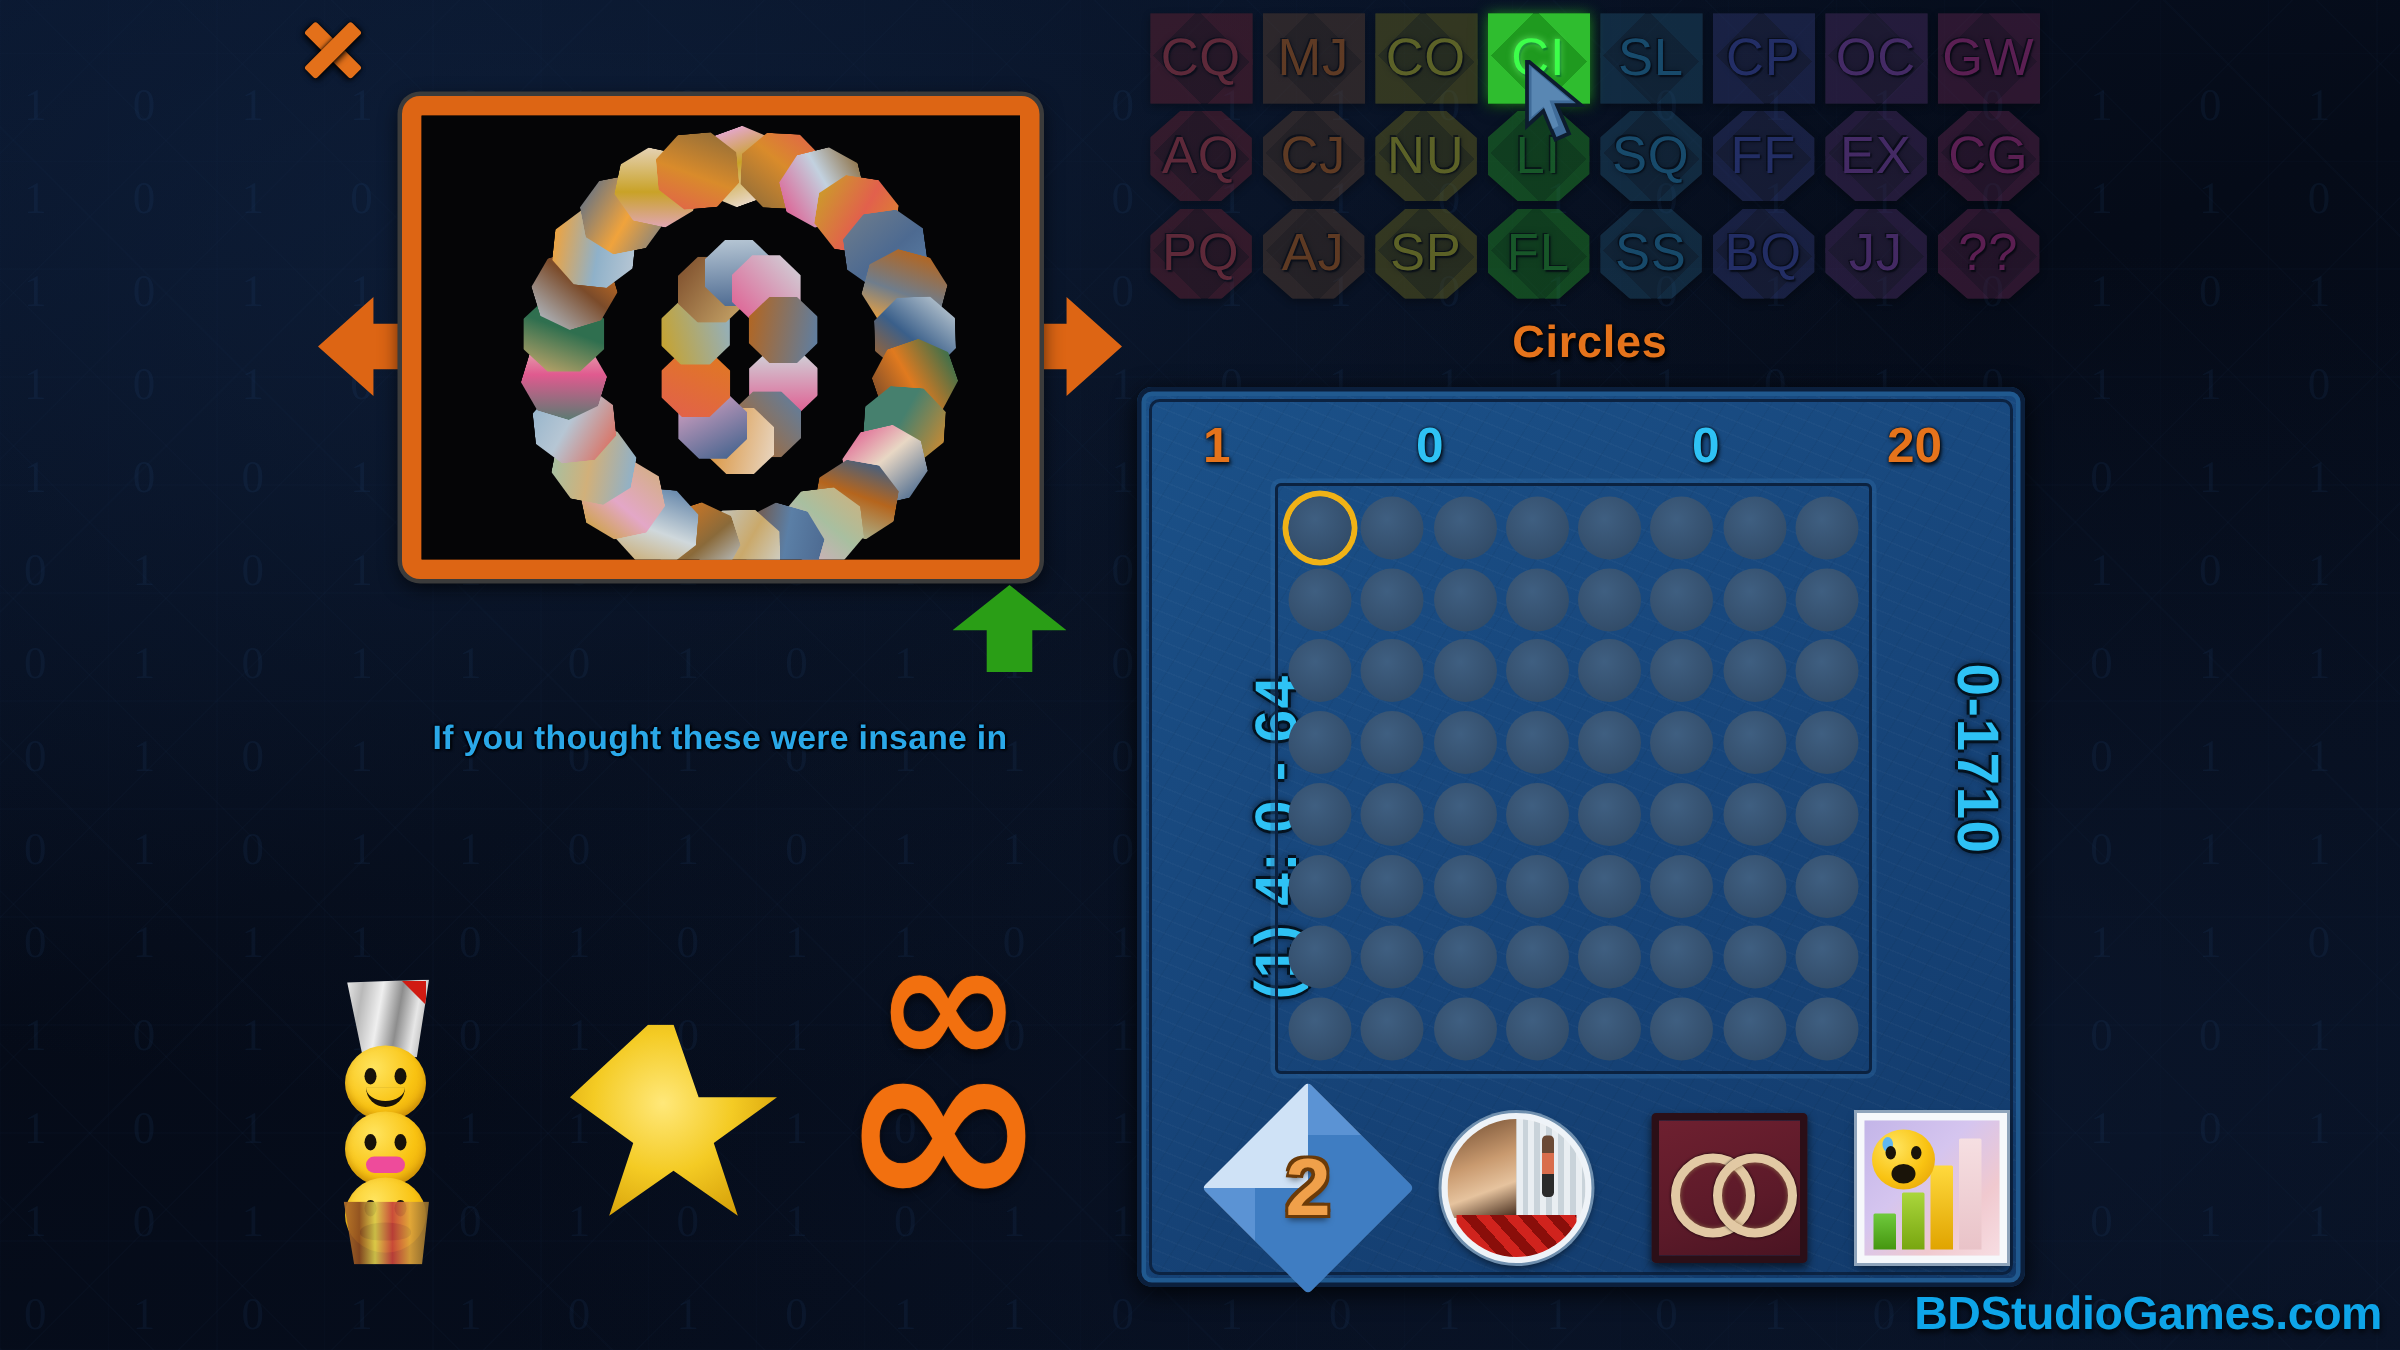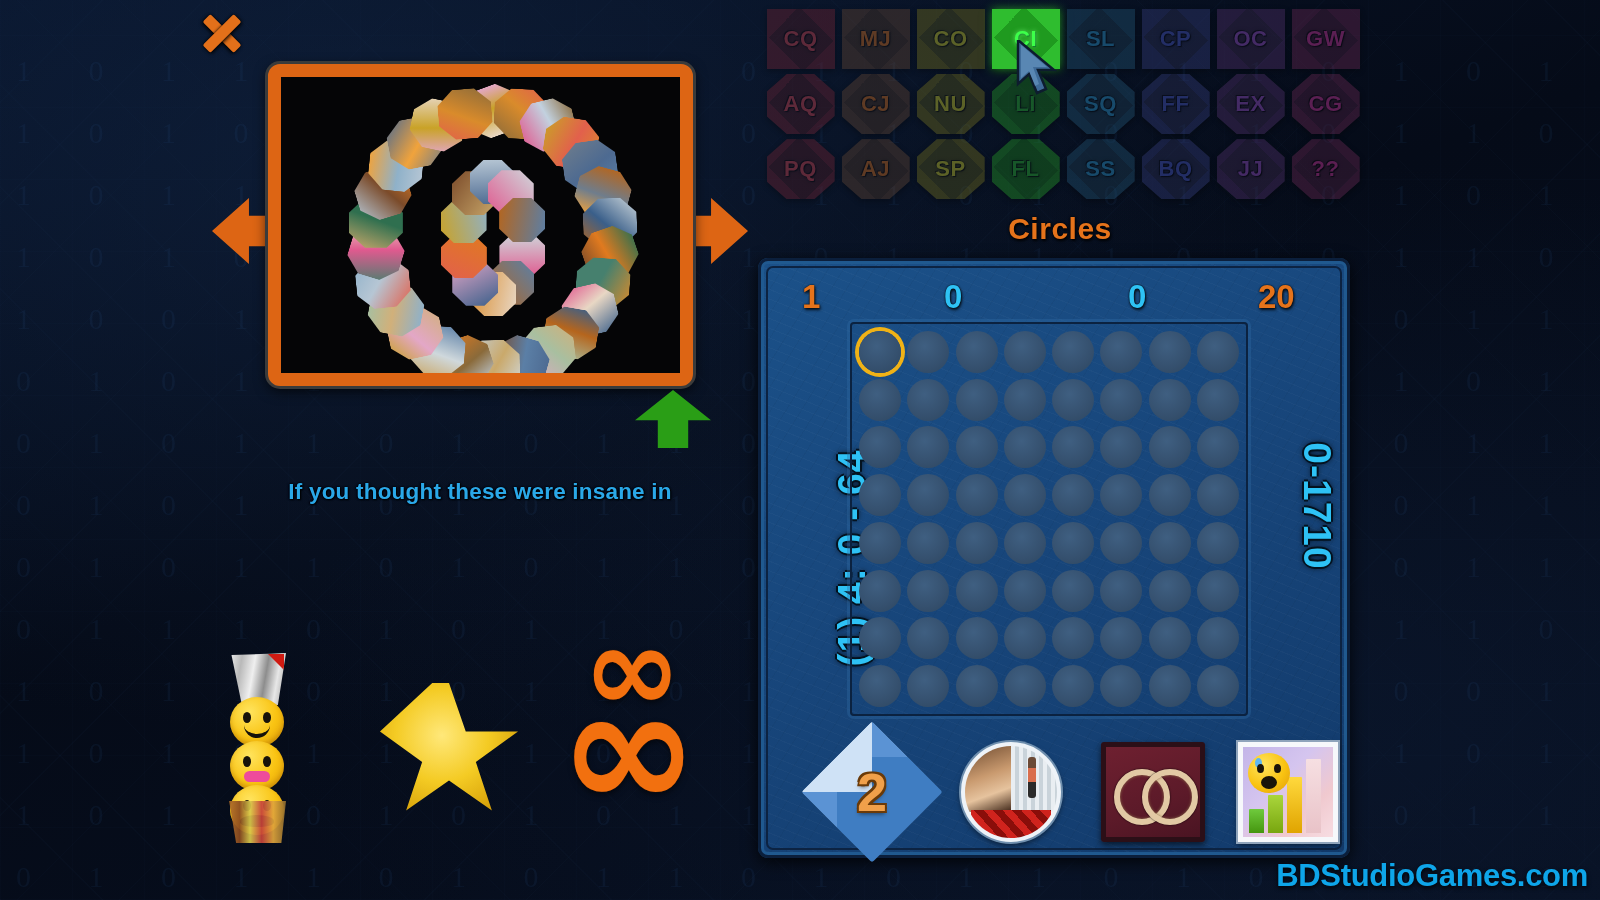--- a/index.html
+++ b/index.html
@@ -136,21 +136,21 @@
   .tile.oc .shape{
       clip-path:polygon(30% 0,70% 0,100% 30%,100% 70%,70% 100%,30% 100%,0 70%,0 30%);
       background:
         conic-gradient(from 45deg at 50% 0%,  var(--d) 0 90deg, transparent 90deg),
         conic-gradient(from 135deg at 100% 50%, var(--d) 0 90deg, transparent 90deg),
         conic-gradient(from 225deg at 50% 100%, var(--d) 0 90deg, transparent 90deg),
         conic-gradient(from 315deg at 0% 50%,  var(--d) 0 90deg, transparent 90deg),
         var(--m);
   }
   .tile .lbl{
-      position:relative; z-index:3; font-size:22px; font-weight:bold;
+      position:relative; z-index:3; font-size:35px; font-weight:normal;
       letter-spacing:.5px; color:var(--t);
       font-family:"Liberation Sans", sans-serif;
       text-shadow:-1px -1px 0 rgba(0,0,0,.65), 1px 1px 1px rgba(0,0,0,.8), 0 0 4px rgba(0,0,0,.5);
   }
   .tile.dim{ opacity:.42; }
   .tile.sel .shape{ box-shadow:0 0 9px rgba(60,255,60,.55); }
   .tile.sel .lbl{ text-shadow:0 0 5px rgba(120,255,120,.8),1px 1px 1px #062; }
   #cursor{ position:absolute; left:1016px; top:40px; width:44px; height:56px; z-index:40; pointer-events:none; }
 
   

